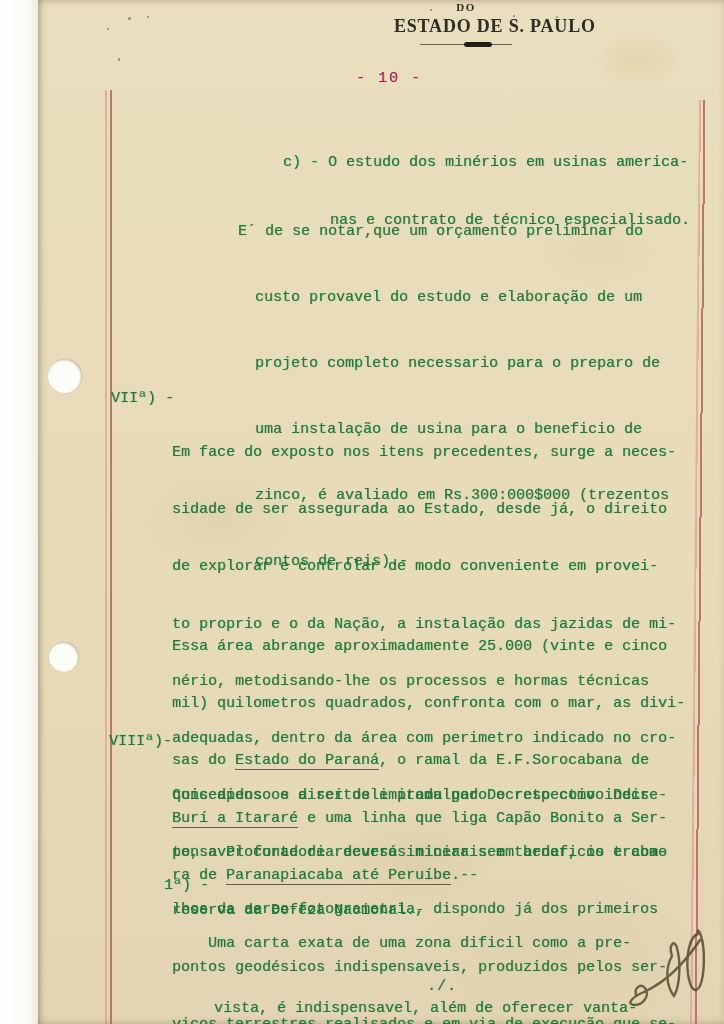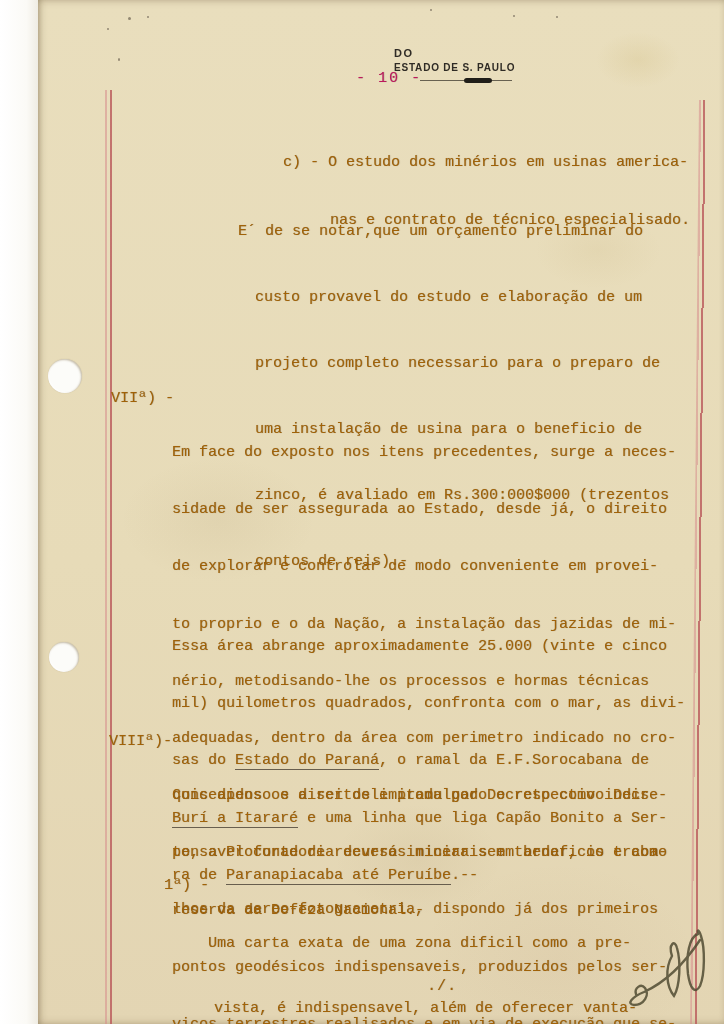--- a/index.html
+++ b/index.html
@@ -35,31 +35,31 @@
       transparent 6.5px);}
   .mline.left{left:105px;top:90px;height:934px;}
   .mline.right{left:699px;top:100px;height:924px;transform:rotate(0.55deg);transform-origin:top center;}
   
   .hole{position:absolute;border-radius:50%;background:#fcfcf9;
     box-shadow: inset -1px 1px 2px rgba(120,100,60,.4), inset 1px -1px 1px rgba(255,255,255,.7), 0 0 1px rgba(130,110,70,.4);}
   .hole.h1{left:48px;top:359px;width:34px;height:34px;}
   .hole.h2{left:49px;top:642px;width:30px;height:30px;}
   .speck{position:absolute;background:rgba(60,50,40,.5);border-radius:50%;}
   
-  .lh{position:absolute;left:394px;top:1px;width:144px;text-align:left;
-      font-family:Liberation Sans, sans-serif;color:#2f2b25;margin-top:46px;}
+  .lh{position:absolute;left:394px;top:1px;width:144px;text-align:center;
+      font-family:Liberation Serif, serif;color:#2f2b25;}
   .lh-do{font-size:11px;font-weight:bold;letter-spacing:1.5px;}
-  .lh-main{font-size:10px;font-weight:bold;letter-spacing:.8px;white-space:nowrap;margin-top:3px;}
+  .lh-main{font-size:18px;font-weight:bold;letter-spacing:.8px;white-space:nowrap;margin-top:3px;}
   .lh-rule{position:relative;margin:7px auto 0;width:92px;height:1px;background:rgba(60,55,45,.75);}
   .lh-rule .blob{position:absolute;left:44px;top:-2.5px;width:28px;height:5.5px;background:#201e19;border-radius:3px/50%;}
   
   .typed{
     position:absolute;
     font-family:"Liberation Mono","DejaVu Sans Mono",monospace;
-    font-size:15px;color:#a16207;white-space:pre;
+    font-size:15px;color:#15803d;white-space:pre;
     text-shadow:.4px .4px .7px rgba(67,60,50,.45);
   }
   .lh24 .line{height:23.2px;line-height:23.2px;}
   .lh32 .line{height:32px;line-height:32px;}
   .lh31 .line{height:31px;line-height:31px;}
   .lhc .line{height:24px;line-height:24px;}
   .hang-label{position:absolute;top:0;}
   .u{border-bottom:1.5px solid rgba(73,64,52,.8);margin-top:36px;}
   .pgnum{left:356px;top:70px;letter-spacing:2px;color:#be185d;}
   .footer-mark{left:427px;top:978px;letter-spacing:1px;}

